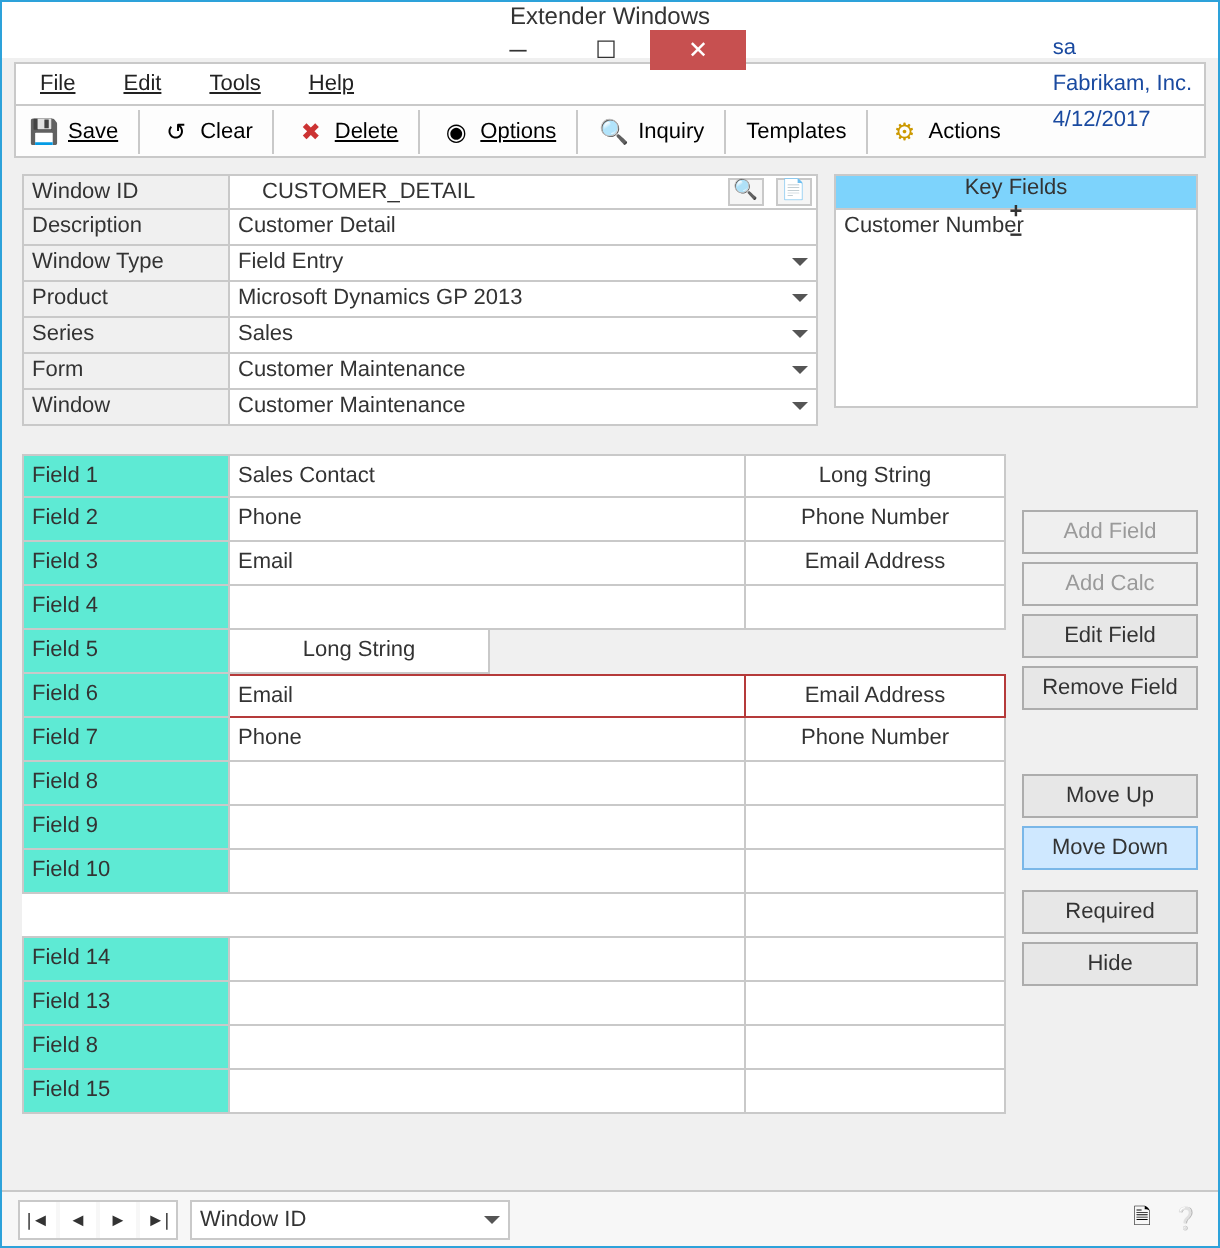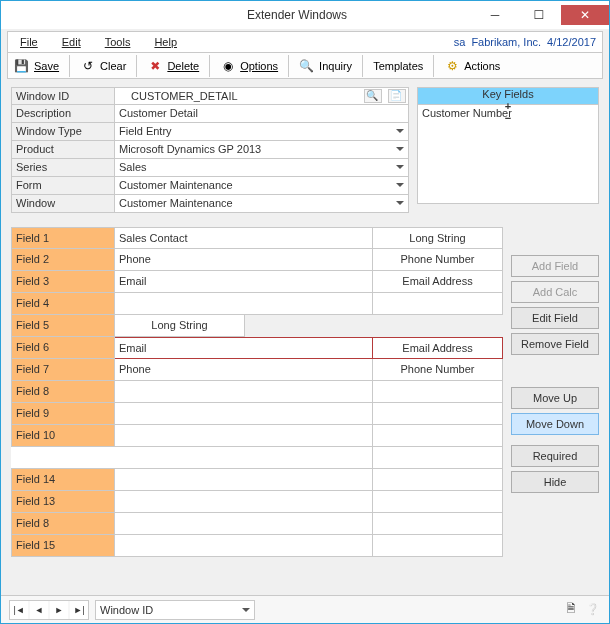--- a/index.html
+++ b/index.html
@@ -1,27 +1,27 @@
 <!DOCTYPE html>
 <html><head>
 <meta charset="utf-8">
 <style>
   * { box-sizing: border-box; font-family: 'Segoe UI', Tahoma, sans-serif; font-size: 11px; }
   body { margin: 0; background: #eaeaea; overflow: hidden; }
   .window { width: 610px; height: 624px; background: #f0f0f0; border: 1px solid #2da2da; position: relative; }
-  .titlebar { height: 28px; background: #fff; display: flex; align-items: center; }
+  .titlebar { height: 28px; background: #fff; display: flex; align-items: center; flex-direction: column; }
   .titlebar-left { width: 120px; }
   .titlebar-title { flex: 1; text-align: center; color: #333; font-size: 12px; }
   .titlebar-ctrls { display: flex; }
   .tctrl { width: 44px; height: 20px; text-align: center; line-height: 20px; font-size: 12px; color: #333; }
   .tctrl.close { background: #c75050; color: #fff; width: 48px; height: 20px; }
   .menubar { height: 22px; background: #fff; border: 1px solid #c9c9c9; margin: 2px 6px 0 6px; display: flex; align-items: center; }
   .menubar-left { display: flex; }
   .menuitem { padding: 3px 12px; color: #222; }
-  .menubar-right { margin-left: auto; display: flex; gap: 6px; padding-right: 6px; color: #1a4aa0; }
+  .menubar-right { margin-left: auto; display: flex; gap: 6px; padding-right: 6px; color: #1a4aa0; flex-direction: column; }
   .toolbar { height: 26px; background: #fdfdfd; border: 1px solid #c9c9c9; border-top: none; margin: 0 6px; display: flex; align-items: center; }
   .tsep { width: 1px; height: 22px; background: #c9c9c9; margin: 0 4px; }
   .tbtn { display: flex; align-items: center; gap: 4px; padding: 2px 6px; height: 22px; }
   .tbtn .ic { width: 16px; height: 16px; display: inline-flex; align-items: center; justify-content: center; font-size: 12px; }
   .underline { text-decoration: underline; }
   .content { padding: 8px 10px 0 10px; }
   .toprow { display: flex; gap: 8px; align-items: flex-start; }
   .formgrid { flex: 1; }
   .formrow { display: flex; margin-bottom: 0; }
   .formlabel { width: 104px; height: 18px; line-height: 16px; border: 1px solid #c9c9c9; border-top: none; background: #f0f0f0; padding-left: 4px; color: #333; }
@@ -34,21 +34,21 @@
   .idrow .idbtn { width: 18px; height: 14px; border: 1px solid #c9c9c9; background: #f5f5f5; display: inline-flex; align-items: center; justify-content: center; font-size: 10px; margin-right: 2px; }
   .keyfields { width: 182px; }
   .kfhead { height: 18px; border: 1px solid #c9c9c9; background: #7dd3fc; display: flex; align-items: center; padding: 0 4px; flex-direction: column; }
   .kftitle { flex: 1; color: #333; }
   .kfplus, .kfminus { width: 14px; text-align: center; color: #333; font-weight: bold; }
   .kfbody { height: 99px; border: 1px solid #c9c9c9; border-top: none; background: #fff; padding: 2px 4px; color: #333; }
   .gap { height: 14px; }
   .fieldsrow { display: flex; gap: 8px; }
   .fieldsgrid { flex: 1; }
   .fieldsgrid .frow { display: flex; }
-  .fldlabel { width: 104px; height: 22px; line-height: 20px; border: 1px solid #c9c9c9; border-top: none; background: #fdba74; padding-left: 4px; color: #333; }
+  .fldlabel { width: 104px; height: 22px; line-height: 20px; border: 1px solid #c9c9c9; border-top: none; background: #5eead4; padding-left: 4px; color: #333; }
   .fieldsgrid .frow:first-child .fldlabel,
   .fieldsgrid .frow:first-child .fldcell { border-top: 1px solid #c9c9c9; }
   .fldcell { flex: 1; height: 22px; line-height: 20px; border: 1px solid #c9c9c9; border-top: none; border-left: none; background: #fff; padding-left: 4px; color: #333; }
   .fldcell.type { width: 130px; flex: none; text-align: center; padding-left: 0; }
   .frow.selected .fldcell { border: 1px solid #b53a3a; border-left: none; }
   .frow.selected .fldcell:first-of-type { border-left: 1px solid #b53a3a; }
   .actioncol { width: 88px; display: flex; flex-direction: column; }
   .abtn { height: 22px; border: 1px solid #adadad; background: #e7e7e7; color: #333; margin-bottom: 4px; text-align: center; line-height: 20px; }
   .abtn.disabled { color: #9a9a9a; background: #efefef; }
   .abtn.highlight { background: #cfe8ff; border-color: #7ab7e8; }

